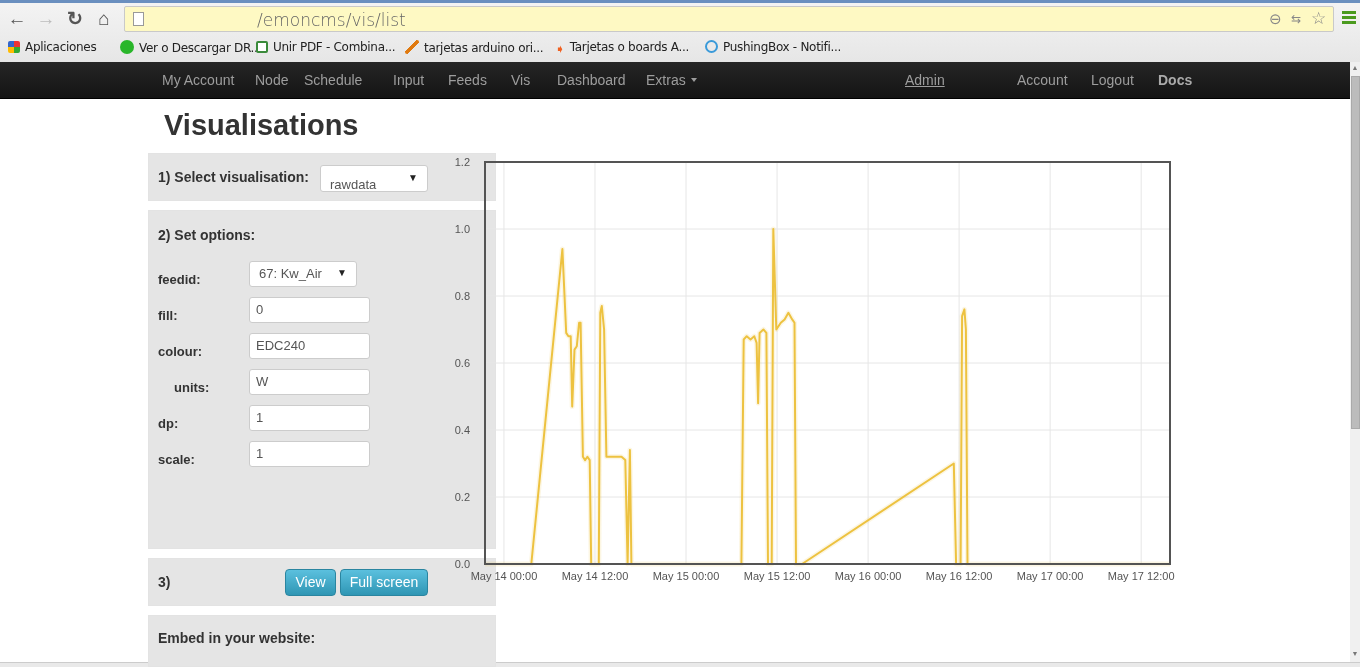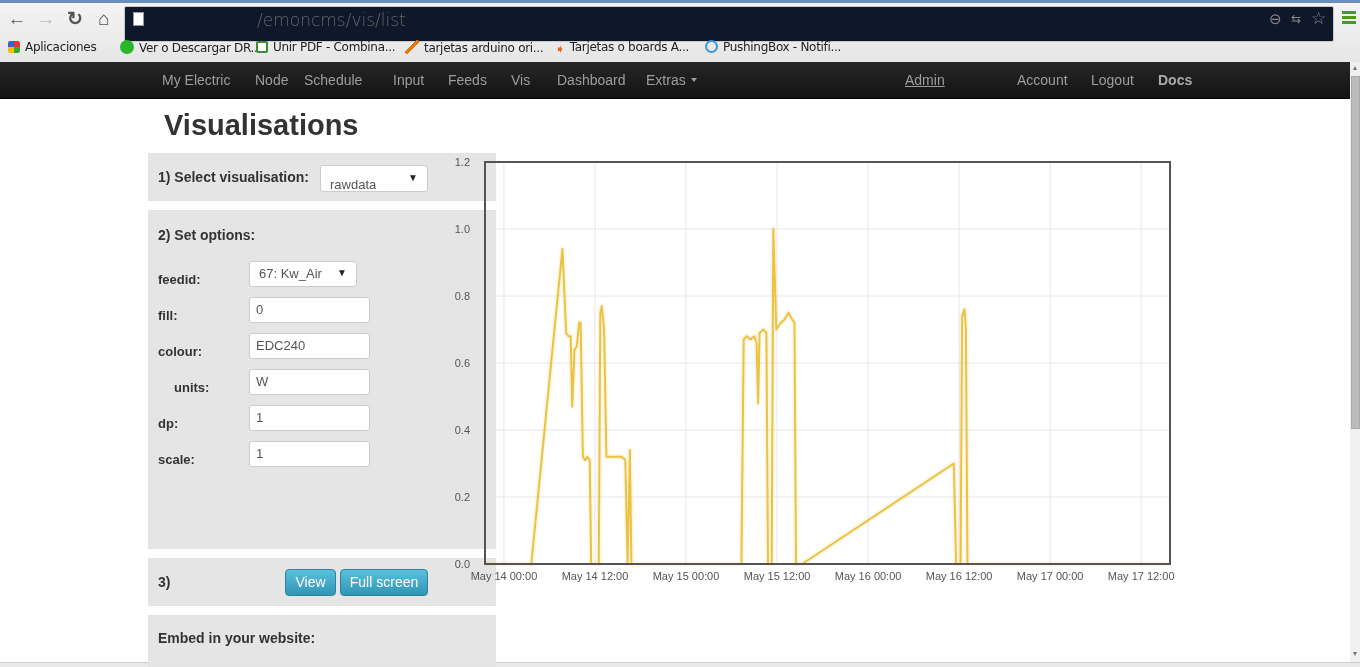--- a/index.html
+++ b/index.html
@@ -1,20 +1,20 @@
 <!DOCTYPE html>
 <html><head>
 <meta charset="utf-8">
 <style>
   * { box-sizing: border-box; margin: 0; padding: 0; }
   html, body { width: 1360px; height: 667px; overflow: hidden; background: #fff; font-family: "Liberation Sans", sans-serif; }
   .chrome-top { position: absolute; left: 0; top: 0; width: 1360px; height: 62px; background: linear-gradient(#f4f4f4, #e6e6e6); }
   .chrome-topline { position: absolute; left: 0; top: 0; width: 1360px; height: 3px; background: #6a8fbf; }
   .navbtn { position: absolute; top: 8px; width: 22px; height: 22px; font-size: 19px; line-height: 22px; text-align: center; color: #555; font-weight: bold; }
-  .omnibox { position: absolute; left: 124px; top: 6px; width: 1210px; height: 36px; background: #0f172a; border: 1px solid #c9c9c9; border-radius: 2px; }
+  .omnibox { position: absolute; left: 124px; top: 6px; width: 1210px; height: 26px; background: #fef9c3; border: 1px solid #c9c9c9; border-radius: 2px; }
   .omnibox .url { position: absolute; left: 132px; top: 3px; font-size: 17px; color: #666; font-family: "DejaVu Sans", sans-serif; font-weight: 300; }
   .page-icon { position: absolute; left: 8px; top: 5px; width: 11px; height: 14px; border: 1px solid #999; background: #fff; }
   .omni-icon { position: absolute; top: 3px; font-size: 15px; color: #888; }
   .menu-icon { position: absolute; left: 1342px; top: 11px; width: 14px; height: 14px; }
   .menu-icon span { display: block; height: 3px; background: #4a9a1e; margin-bottom: 2px; }
   .bookmarks { position: absolute; left: 0; top: 36px; height: 24px; width: 1360px; font-size: 12px; color: #222; font-family: "DejaVu Sans", sans-serif; }
   .bm { position: absolute; top: 4px; white-space: nowrap; letter-spacing: -0.3px; }
   .bm-icon { display: inline-block; width: 14px; height: 14px; vertical-align: -2px; margin-right: 5px; border-radius: 2px; }
   .navbar { position: absolute; left: 0; top: 62px; width: 1350px; height: 37px; background: linear-gradient(#262626, #141414); border-bottom: 1px solid #000; }
   .nav-item { position: absolute; top: 10px; font-size: 14px; color: #9d9d9d; white-space: nowrap; }
@@ -73,21 +73,21 @@
   </div>
   <div class="bm" style="left:555px;">
     <span class="bm-icon" style="color:#f06020;font-weight:bold;width:auto;height:auto;">➧</span><span>Tarjetas o boards A...</span>
   </div>
   <div class="bm" style="left:705px;">
     <span class="bm-icon" style="border:2px solid #3a9ad9;border-radius:50%;width:13px;height:13px;"></span><span>PushingBox - Notifi...</span>
   </div>
 </div>
 
 <div class="navbar">
-  <div class="nav-item" style="left:162px;">My Electric</div>
+  <div class="nav-item" style="left:162px;">My Account</div>
   <div class="nav-item" style="left:255px;">Node</div>
   <div class="nav-item" style="left:304px;">Schedule</div>
   <div class="nav-item" style="left:393px;">Input</div>
   <div class="nav-item" style="left:448px;">Feeds</div>
   <div class="nav-item" style="left:511px;">Vis</div>
   <div class="nav-item" style="left:557px;">Dashboard</div>
   <div class="nav-item" style="left:646px;"><span>Extras</span><span class="caret"></span></div>
   <div class="nav-item" style="left:905px;text-decoration:underline;">Admin</div>
   <div class="nav-item" style="left:1017px;">Account</div>
   <div class="nav-item" style="left:1091px;">Logout</div>

